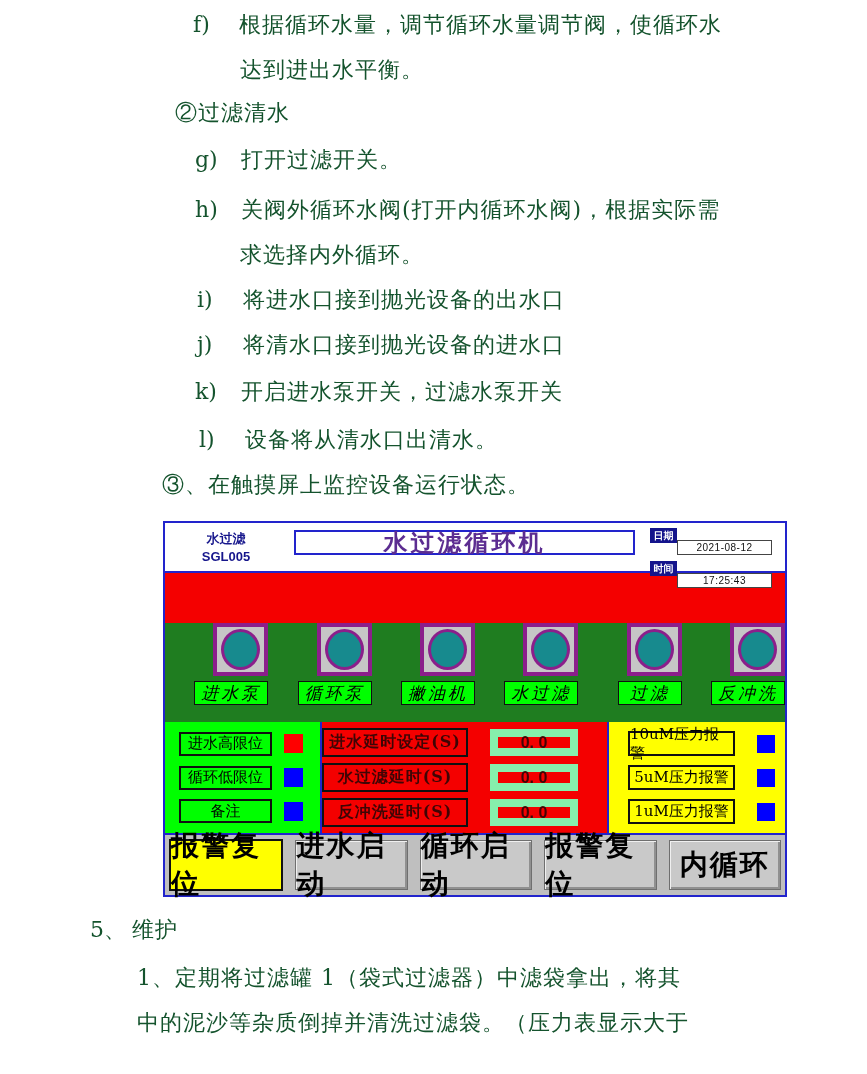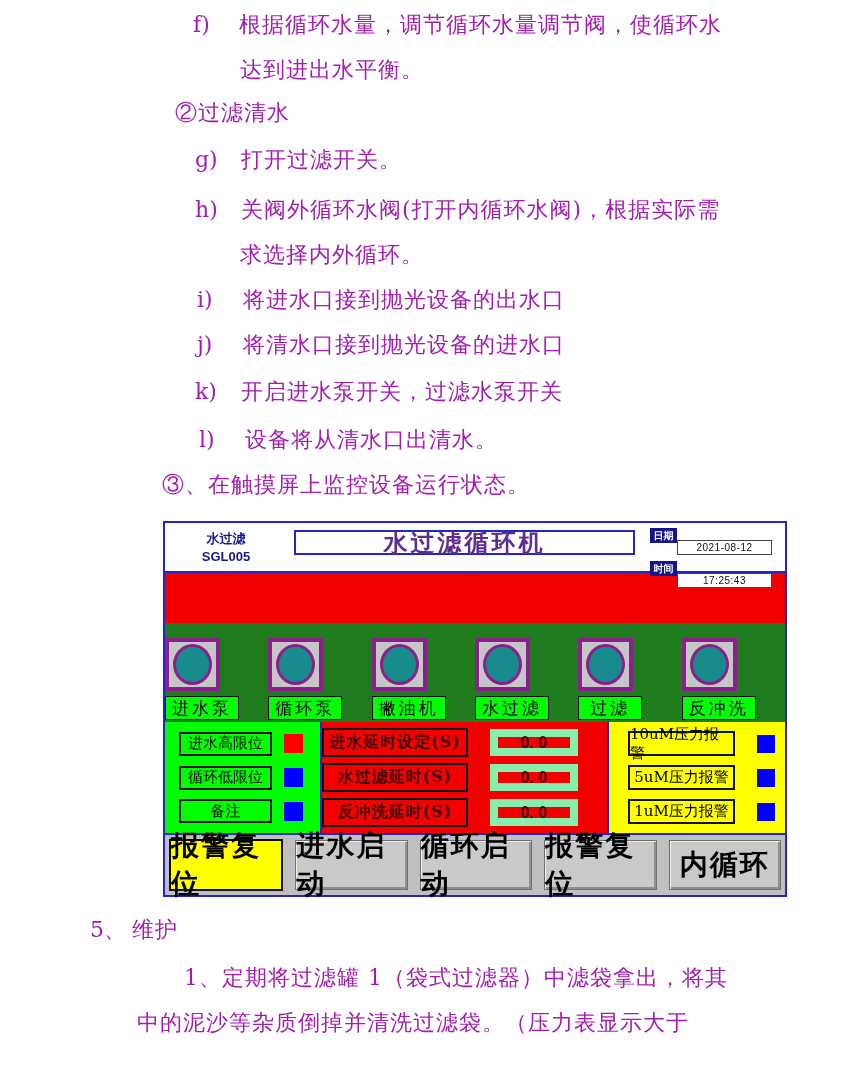--- a/index.html
+++ b/index.html
@@ -2,36 +2,36 @@
 <html><head>
 <meta charset="utf-8">
 <style>
   html,body{margin:0;padding:0;}
   body{
     width:867px;height:1074px;position:relative;background:#ffffff;
     font-family:"DejaVu Serif","Liberation Serif",serif;color:#000;
     overflow:hidden;
   }
   
-  .doc-line{position:absolute;font-size:22px;letter-spacing:1px;white-space:nowrap;color:#a21caf;}
+  .doc-line{position:absolute;font-size:22px;letter-spacing:1px;white-space:nowrap;color:#14532d;}
   .marker{display:inline-block;width:46px;letter-spacing:0;}
   .m42{width:42px;}
   .l0{left:193px;top:10px;}
   .l1{left:240px;top:55px;}
   .l2{left:175px;top:98px;}
   .l3{left:195px;top:145px;}
   .l4{left:195px;top:195px;}
   .l5{left:240px;top:240px;}
   .l6{left:197px;top:285px;}
   .l7{left:197px;top:330px;}
   .l8{left:195px;top:377px;}
   .l9{left:199px;top:425px;}
   .l10{left:162px;top:470px;}
   .l11{left:90px;top:915px;}
-  .l12{left:137px;top:963px;margin-left:47px;}
+  .l12{left:137px;top:963px;}
   .l13{left:137px;top:1008px;}
 
   
   .hmi{
     position:absolute;left:163px;top:521px;width:624px;height:376px;
     box-sizing:border-box;border:2px solid #2224cc;background:#fff;
     display:flex;flex-direction:column;
   }
   
   .hmi-header{height:48px;min-height:48px;background:#ffffff;border-bottom:2px solid #2224cc;position:relative;}
@@ -52,21 +52,21 @@
     display:flex;align-items:center;justify-content:center;
   }
   .dt-value{
     width:95px;height:15px;box-sizing:border-box;border:1px solid #444;background:#fff;
     color:#111;font-size:10px;display:flex;align-items:center;justify-content:center;letter-spacing:0.5px;margin-top:12px;
   }
   
   .hmi-alertbar{height:50px;min-height:50px;background:#f40000;}
   
   .hmi-pumps{height:99px;min-height:99px;background:#1f7d20;display:flex;}
-  .pump-col{flex:1;display:flex;flex-direction:column;align-items:flex-start;padding-top:15px;}
+  .pump-col{flex:1;display:flex;flex-direction:column;align-items:flex-end;padding-top:0;font-style:italic;}
   .pump-widget{
     width:55px;height:53px;box-sizing:border-box;background:#c6c6c6;border:4px solid #8b1f8b;
     display:flex;align-items:center;justify-content:center;
   }
   .pump-lamp{width:33px;height:35px;box-sizing:content-box;border-radius:50%;background:#178a8e;border:3px solid #8b1f8b;}
   .pump-label{
     margin-top:5px;min-width:64px;box-sizing:border-box;background:#00ff00;border:1px solid #101010;
     color:#000;font-size:17px;line-height:22px;height:24px;padding:0 6px;text-align:center;letter-spacing:3px;
   }
   

